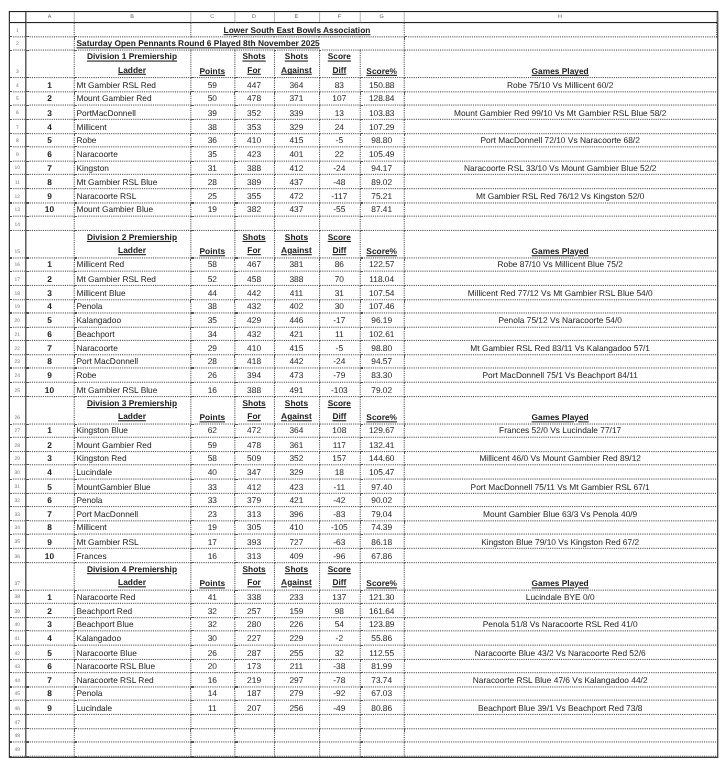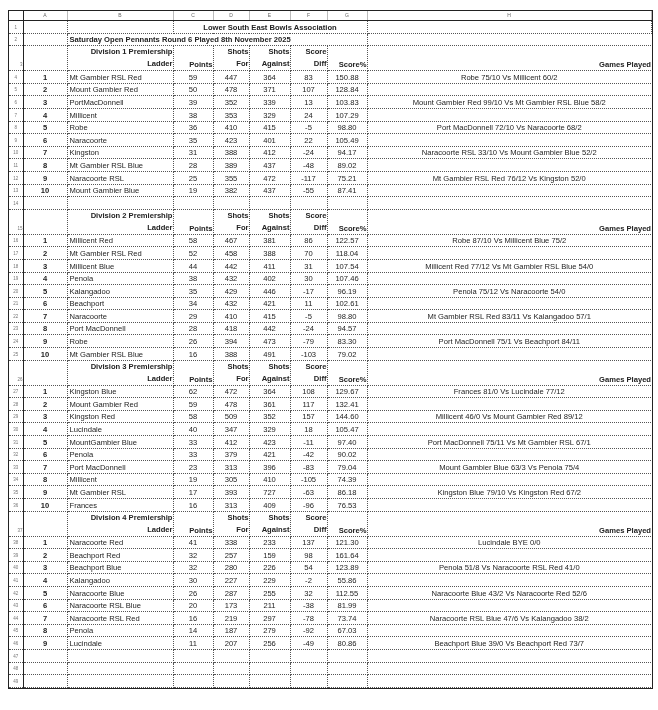--- a/index.html
+++ b/index.html
@@ -3,24 +3,24 @@
 <meta charset="utf-8">
 <style>
   html,body{margin:0;padding:0;background:#fff;}
   body{width:658px;height:710px;position:relative;overflow:hidden;font-family:"Liberation Sans",sans-serif;color:#222;}
   #sheet{position:absolute;left:8px;top:10px;border:1px solid #222;}
   table{border-collapse:collapse;table-layout:fixed;}
   td{padding:0;font-size:7.6px;line-height:11px;height:11.6px;border-right:1px dotted #555;border-bottom:1px dotted #555;white-space:nowrap;overflow:hidden;text-align:center;vertical-align:bottom;}
   td.rh{font-size:4.5px;color:#777;border-right:1px solid #222;text-align:center;}
   tr.colhdr td{font-size:5px;color:#666;height:9px;line-height:9px;border-bottom:1px solid #222;border-right:1px solid #bbb;vertical-align:middle;}
   tr.colhdr td.rh{border-right:1px solid #222;}
-  tr.tall td{height:24px;text-align:right;}
+  tr.tall td{height:24px;}
   td.name{text-align:left;padding-left:2px;}
   td.pos{font-weight:bold;}
-  td.b{font-weight:bold;}
+  td.b{font-weight:bold;text-decoration:underline;}
   td.u{margin-top:34px;}
   td.H{border-right:none;}
   .stack{display:block;line-height:12px;}
 </style>
 </head>
 <body>
 
 <div id="sheet">
 <table id="grid">
   <colgroup>
@@ -362,21 +362,21 @@
         </tr>
         <tr>
           <td class="rh">27</td>
           <td class="pos">1</td>
           <td class="name">Kingston Blue</td>
           <td>62</td>
           <td>472</td>
           <td>364</td>
           <td>108</td>
           <td>129.67</td>
-          <td class="H">Frances 81/0   Vs   Lucindale  77/12</td>
+          <td class="H">Frances 52/0   Vs   Lucindale  77/17</td>
         </tr>
         <tr>
           <td class="rh">28</td>
           <td class="pos">2</td>
           <td class="name">Mount Gambier Red</td>
           <td>59</td>
           <td>478</td>
           <td>361</td>
           <td>117</td>
           <td>132.41</td>
@@ -428,21 +428,21 @@
         </tr>
         <tr>
           <td class="rh">33</td>
           <td class="pos">7</td>
           <td class="name">Port MacDonnell</td>
           <td>23</td>
           <td>313</td>
           <td>396</td>
           <td>-83</td>
           <td>79.04</td>
-          <td class="H">Mount Gambier Blue 63/3   Vs   Penola 75/4</td>
+          <td class="H">Mount Gambier Blue 63/3   Vs   Penola 40/9</td>
         </tr>
         <tr>
           <td class="rh">34</td>
           <td class="pos">8</td>
           <td class="name">Millicent</td>
           <td>19</td>
           <td>305</td>
           <td>410</td>
           <td>-105</td>
           <td>74.39</td>
@@ -460,21 +460,21 @@
           <td class="H">Kingston Blue 79/10   Vs  Kingston Red 67/2</td>
         </tr>
         <tr>
           <td class="rh">36</td>
           <td class="pos">10</td>
           <td class="name">Frances</td>
           <td>16</td>
           <td>313</td>
           <td>409</td>
           <td>-96</td>
-          <td>76.53</td>
+          <td>67.86</td>
           <td class="H"></td>
         </tr>
         <tr class="tall">
           <td class="rh">37</td>
           <td></td>
           <td class="b u">
             <span class="stack">Division 4 Premiership</span>
             <span class="stack">Ladder</span>
           </td>
           <td class="b u">Points</td>
@@ -561,21 +561,21 @@
         </tr>
         <tr>
           <td class="rh">44</td>
           <td class="pos">7</td>
           <td class="name">Naracoorte RSL Red</td>
           <td>16</td>
           <td>219</td>
           <td>297</td>
           <td>-78</td>
           <td>73.74</td>
-          <td class="H">Naracoorte RSL Blue 47/6 Vs  Kalangadoo  38/2</td>
+          <td class="H">Naracoorte RSL Blue 47/6 Vs  Kalangadoo  44/2</td>
         </tr>
         <tr>
           <td class="rh">45</td>
           <td class="pos">8</td>
           <td class="name">Penola</td>
           <td>14</td>
           <td>187</td>
           <td>279</td>
           <td>-92</td>
           <td>67.03</td>
@@ -583,21 +583,21 @@
         </tr>
         <tr>
           <td class="rh">46</td>
           <td class="pos">9</td>
           <td class="name">Lucindale</td>
           <td>11</td>
           <td>207</td>
           <td>256</td>
           <td>-49</td>
           <td>80.86</td>
-          <td class="H">Beachport Blue 39/0  Vs   Beachport Red  73/7</td>
+          <td class="H">Beachport Blue 39/1  Vs   Beachport Red  73/8</td>
         </tr>
         <tr>
           <td class="rh">47</td>
           <td></td>
           <td></td>
           <td></td>
           <td></td>
           <td></td>
           <td></td>
           <td></td>

